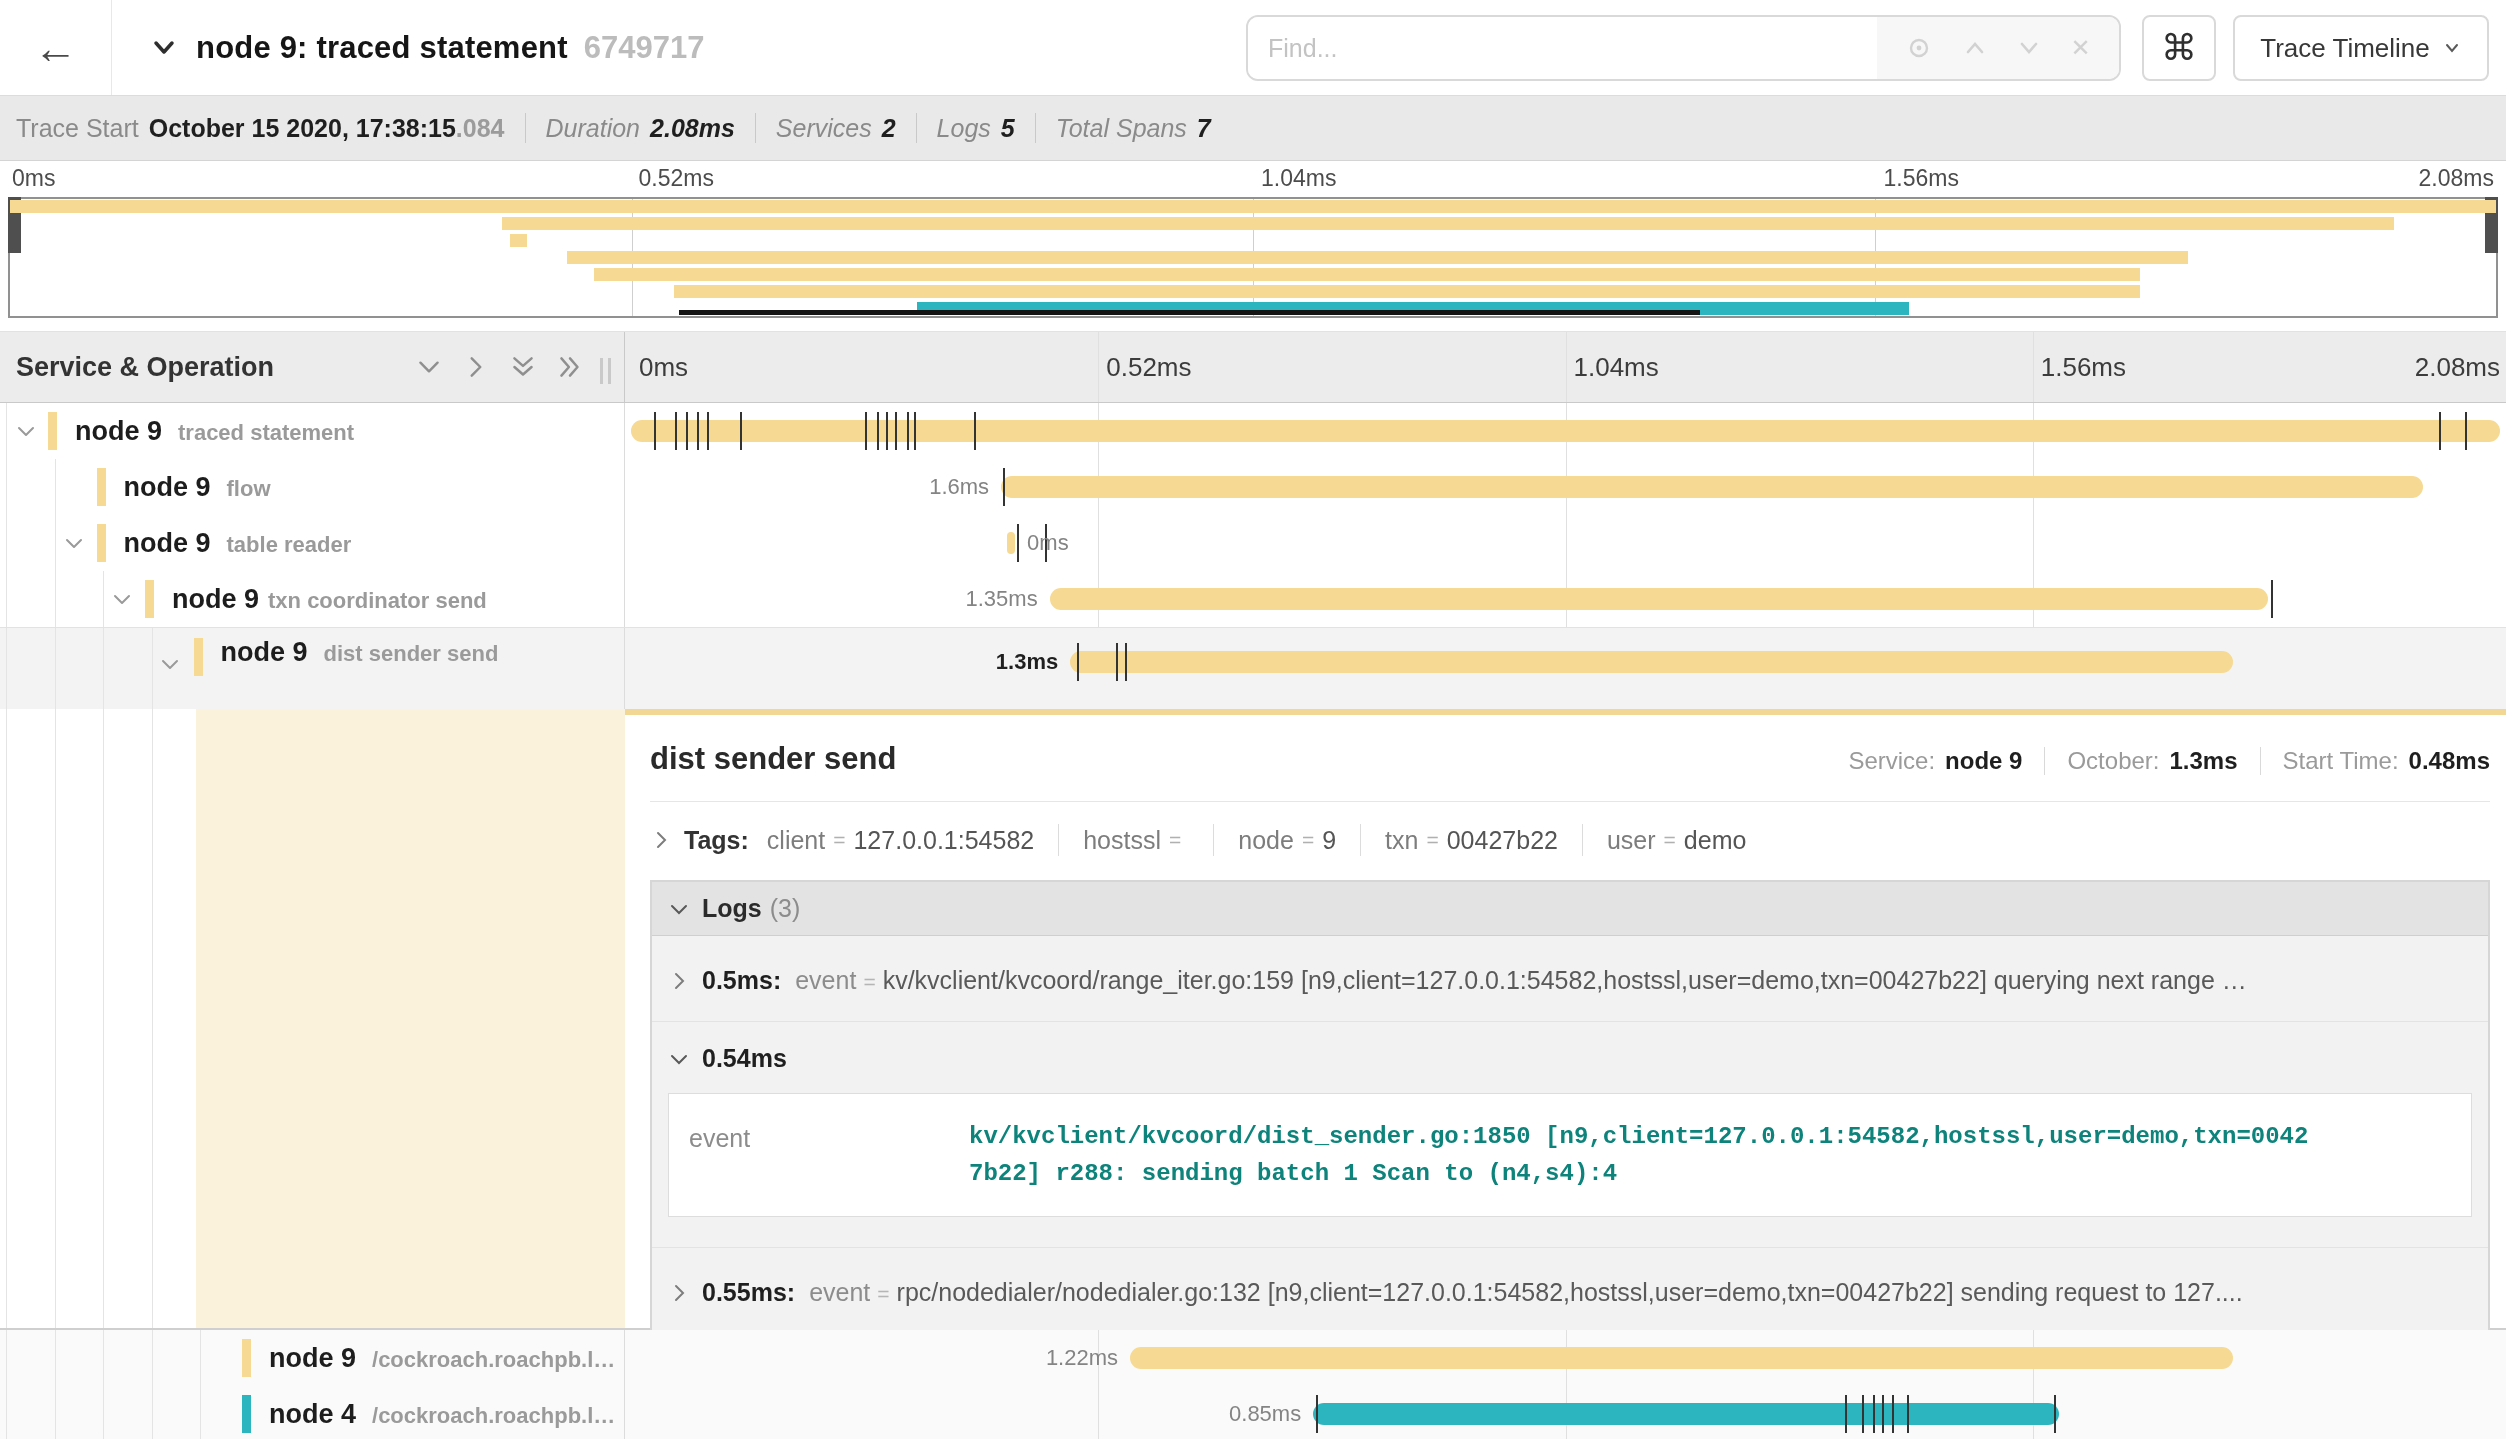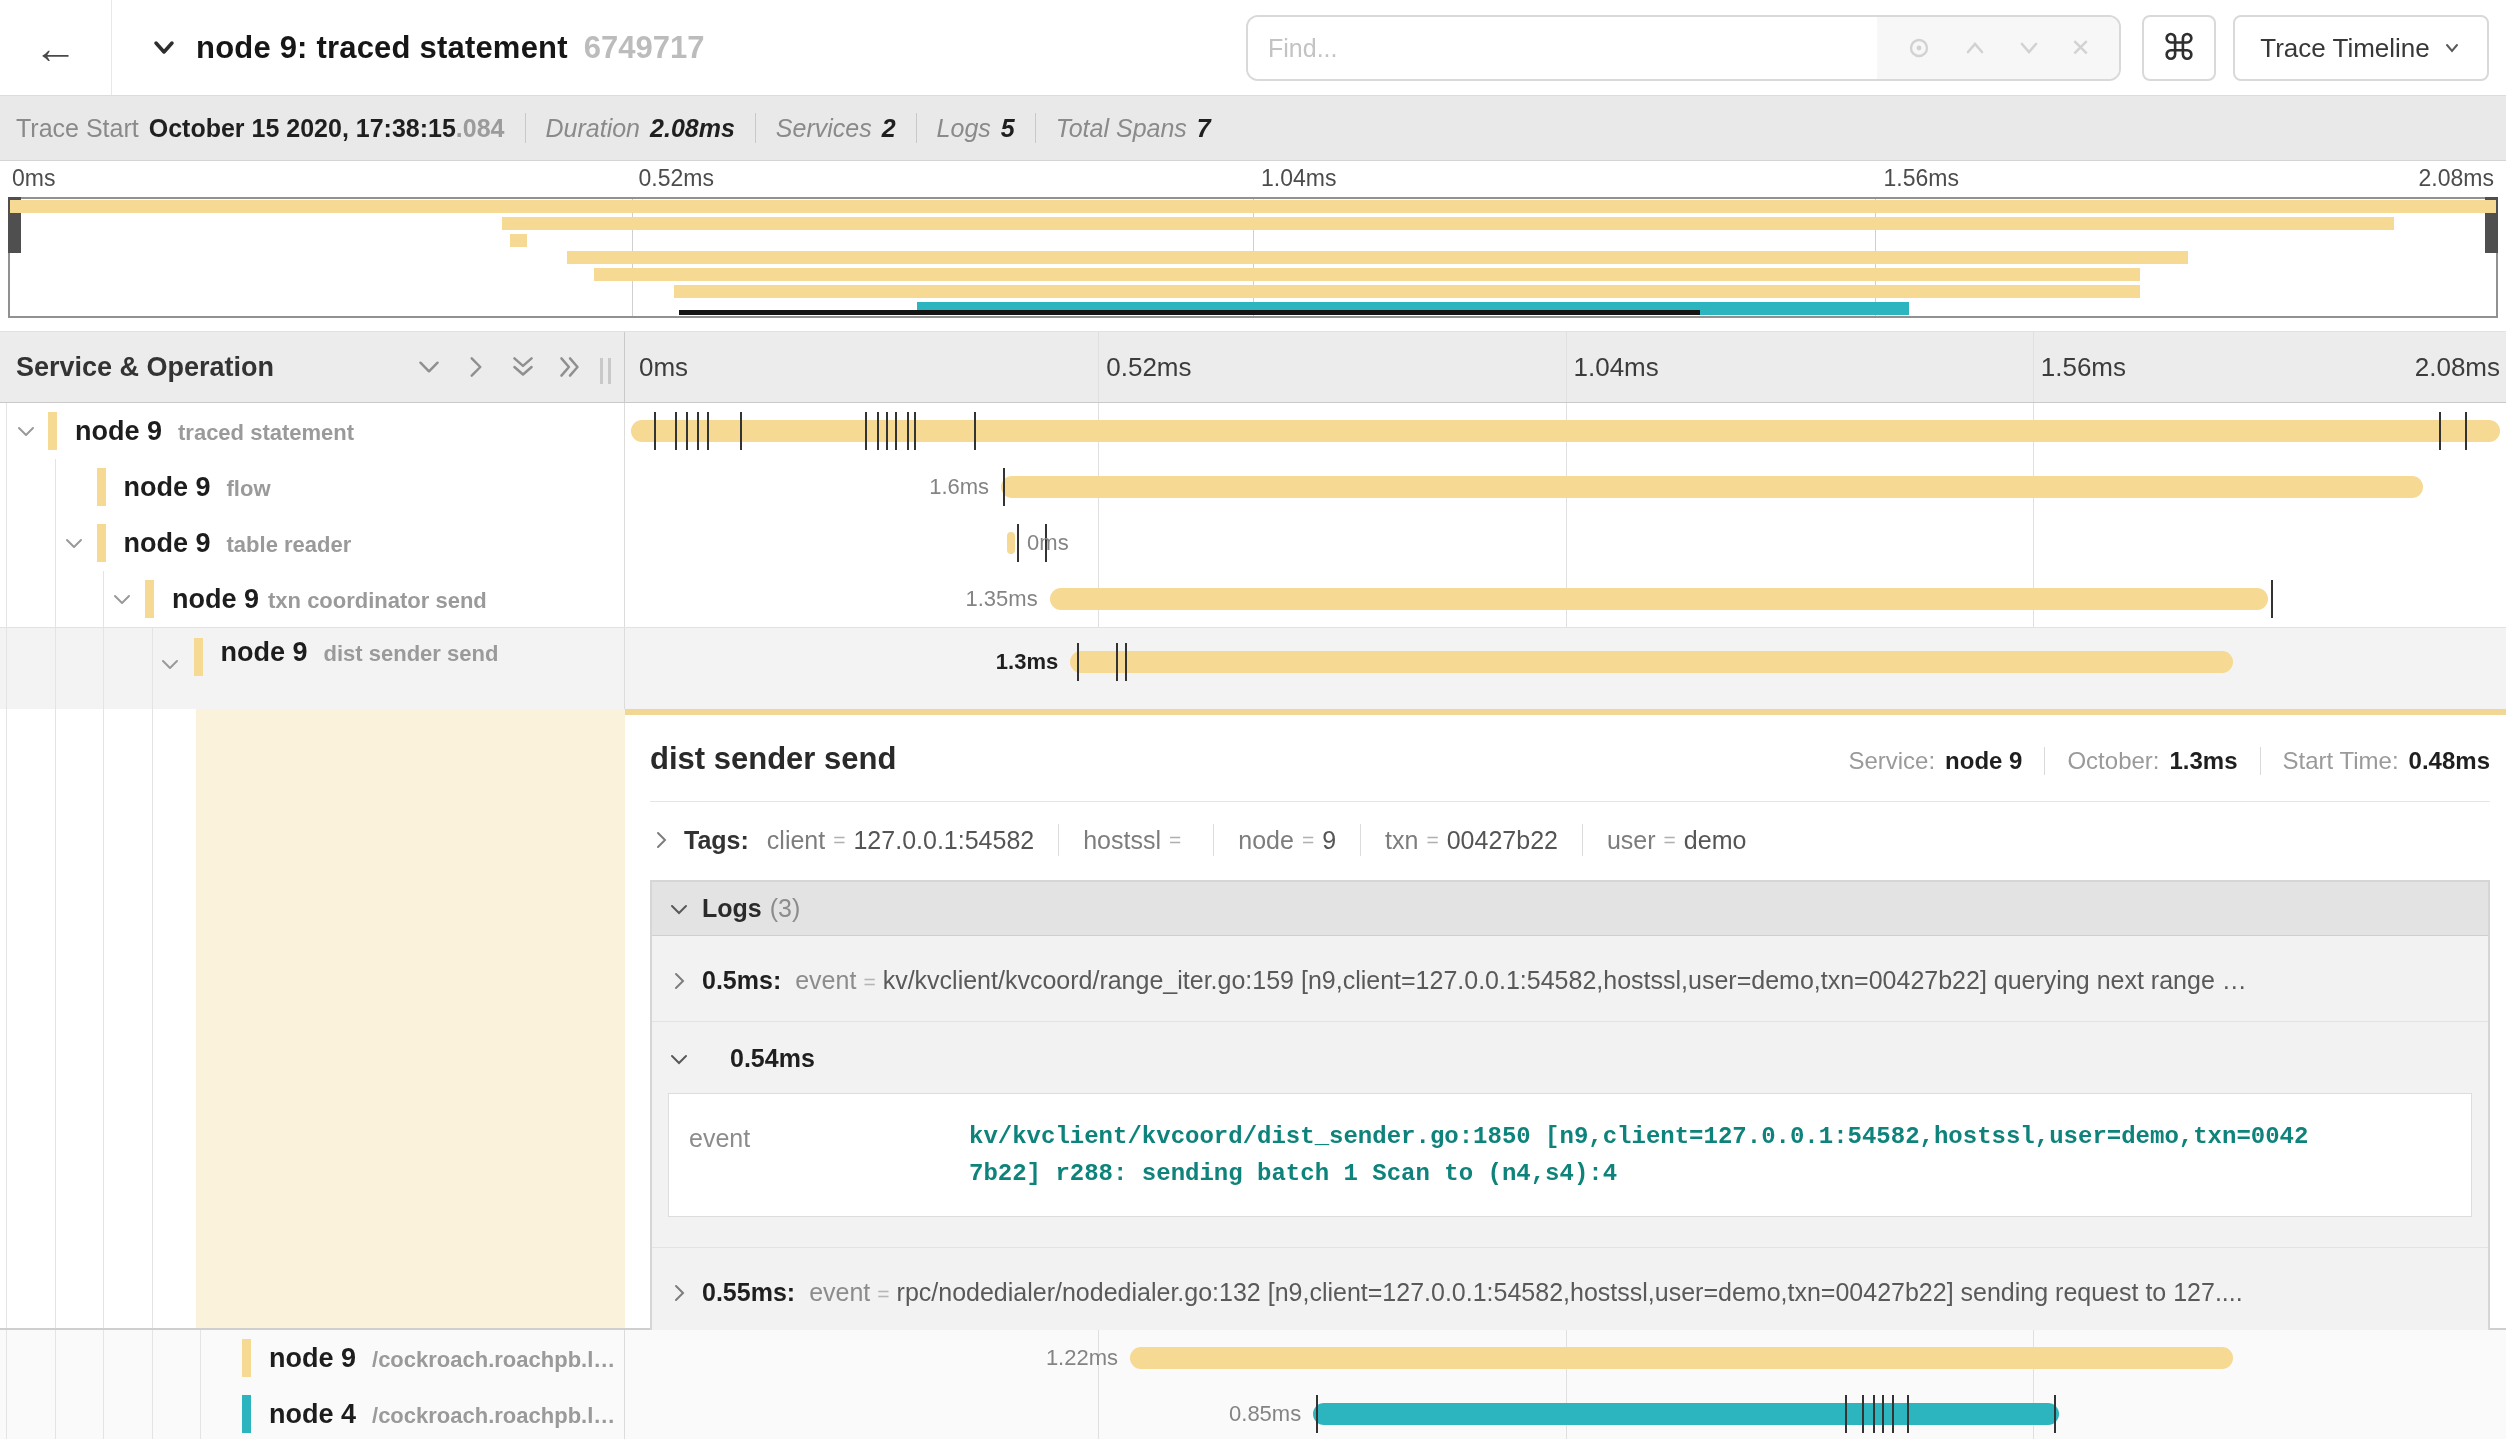--- a/index.html
+++ b/index.html
@@ -119,21 +119,21 @@
   .logs-head { height:54px; background:#e3e3e3; border-bottom:1px solid #cfcfcf; display:flex;
     align-items:center; padding-left:16px; font-size:25px; cursor:pointer; }
   .logs-word { font-weight:bold; color:#2b2b2b; margin:0 8px 0 12px; }
   .logs-count { color:#8c8c8c; }
   .log-row { display:flex; align-items:center; padding:30px 16px 26px 16px; font-size:25px; cursor:pointer; }
   .log-row .time { font-weight:bold; color:#1f1f1f; margin:0 14px 0 12px; white-space:nowrap; }
   .log-kv { white-space:nowrap; overflow:hidden; color:#595959; }
   .log-key { color:#8c8c8c; }
   .log-eq { color:#b5b5b5; font-size:21px; margin:0 7px; }
   .log-expanded { border-top:1px solid #e3e3e3; border-bottom:1px solid #e3e3e3; padding:22px 16px 30px 16px; }
-  .log-exp-head { display:flex; align-items:center; font-size:25px; cursor:pointer;gap:28px; }
+  .log-exp-head { display:flex; align-items:center; font-size:25px; cursor:pointer; }
   .log-exp-head .time { font-weight:bold; color:#1f1f1f; margin-left:12px; }
   .log-card { margin-top:20px; background:#fff; border:1px solid #ddd; display:flex; padding:24px 20px; }
   .log-card .fieldname { flex:0 0 280px; font-size:25px; color:#8c8c8c; padding-top:6px; }
   .log-card .fieldval { max-width:1350px; font-family:"Liberation Mono", monospace; font-size:24px;
     font-weight:bold; color:#0d837b; line-height:1.55; word-break:break-all; }
   .logs-footer { padding:6px 16px 24px 16px; font-size:22px; color:#9a9a9a; }
   .spanid-row { display:flex; justify-content:flex-end; align-items:center; margin-top:16px;
     font-size:23px; }
   .spanid-label { color:#b3b3b3; margin-right:10px; }
   .spanid-value { color:#4a4a4a; }

